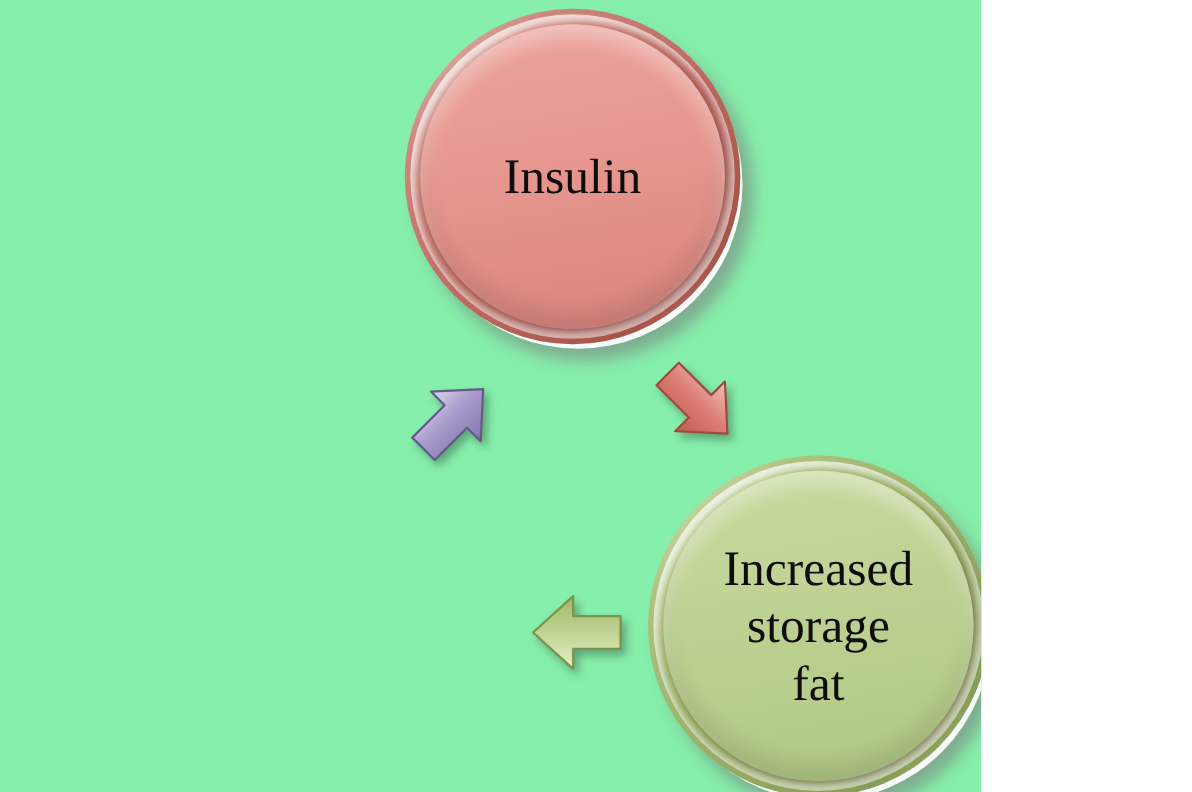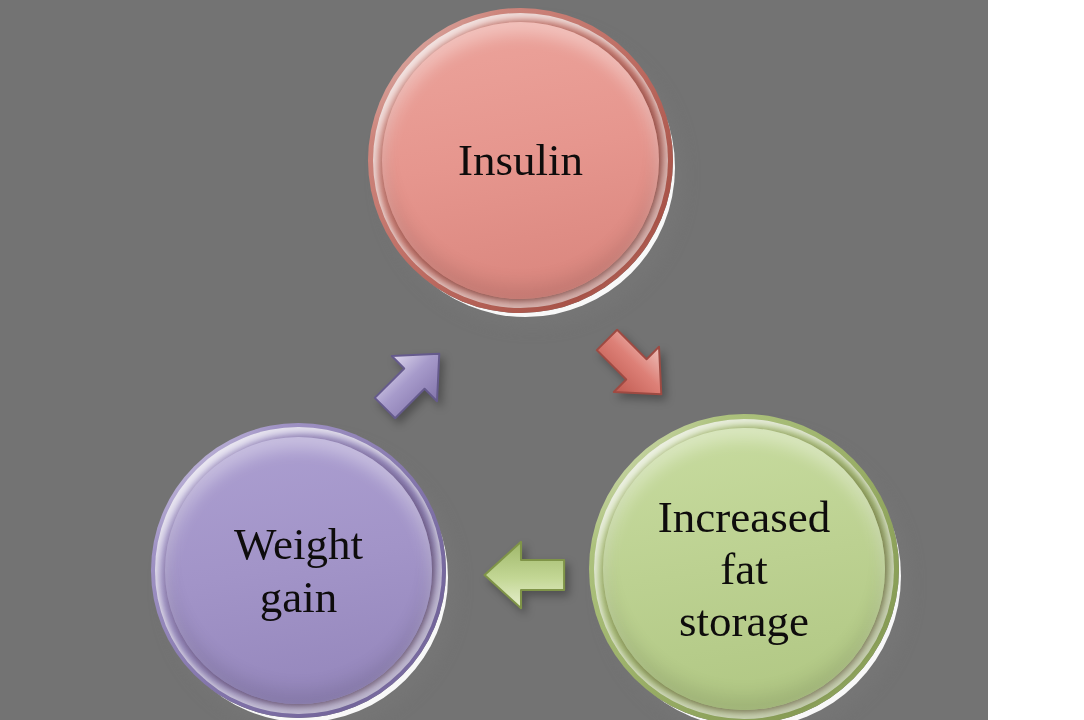--- a/index.html
+++ b/index.html
@@ -2,23 +2,23 @@
 <html><head>
 <meta charset="utf-8">
 <style>
   html, body {
     margin: 0;
     padding: 0;
     background: #ffffff;
   }
   .canvas {
     position: relative;
-    width: 988px;
+    width: 892px;
     height: 720px;
-    background: #737373;
+    background: #86efac;
     overflow: hidden;
     font-family: "Liberation Serif", "DejaVu Serif", serif;
   }
 
   
   .node {
     position: absolute;
     border-radius: 50%;
   }
   .ring {
@@ -97,35 +97,26 @@
         <span>Insulin</span>
       </div>
     </div>
   </div>
 
   <div class="node node-green" style="left:589px; top:414px; width:310px; height:310px;">
     <div class="ring"></div>
     <div class="face">
       <div class="label">
         <span>Increased</span>
+        <span>storage</span>
         <span>fat</span>
-        <span>storage</span>
       </div>
     </div>
   </div>
 
-  <div class="node node-purple" style="left:151px; top:423px; width:295px; height:295px;">
-    <div class="ring"></div>
-    <div class="face">
-      <div class="label">
-        <span>Weight</span>
-        <span>gain</span>
-      </div>
-    </div>
-  </div>
 
   <svg class="arrow" style="left:577px; top:310px;" width="112" height="112" viewBox="0 0 140 140">
     <defs>
       <linearGradient id="gradRed" x1="0" y1="0" x2="0" y2="1">
         <stop offset="0%" stop-color="#eec2bc"></stop>
         <stop offset="45%" stop-color="#dd8077"></stop>
         <stop offset="100%" stop-color="#bf5a50"></stop>
       </linearGradient>
     </defs>
     <g transform="rotate(45 70 70)">

